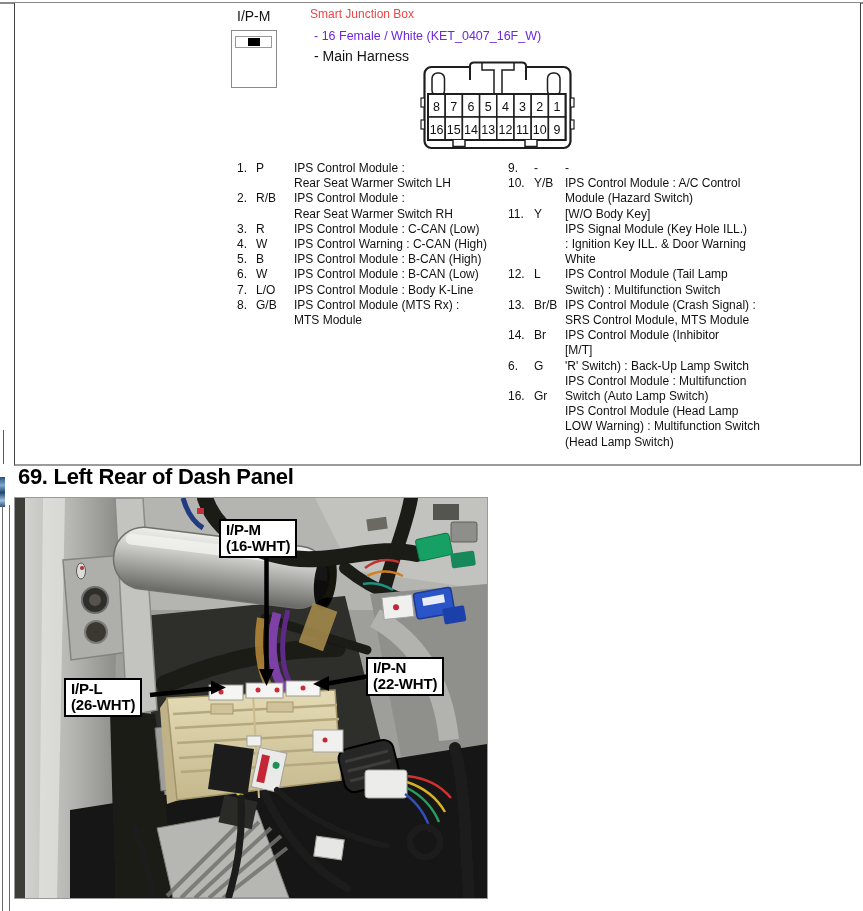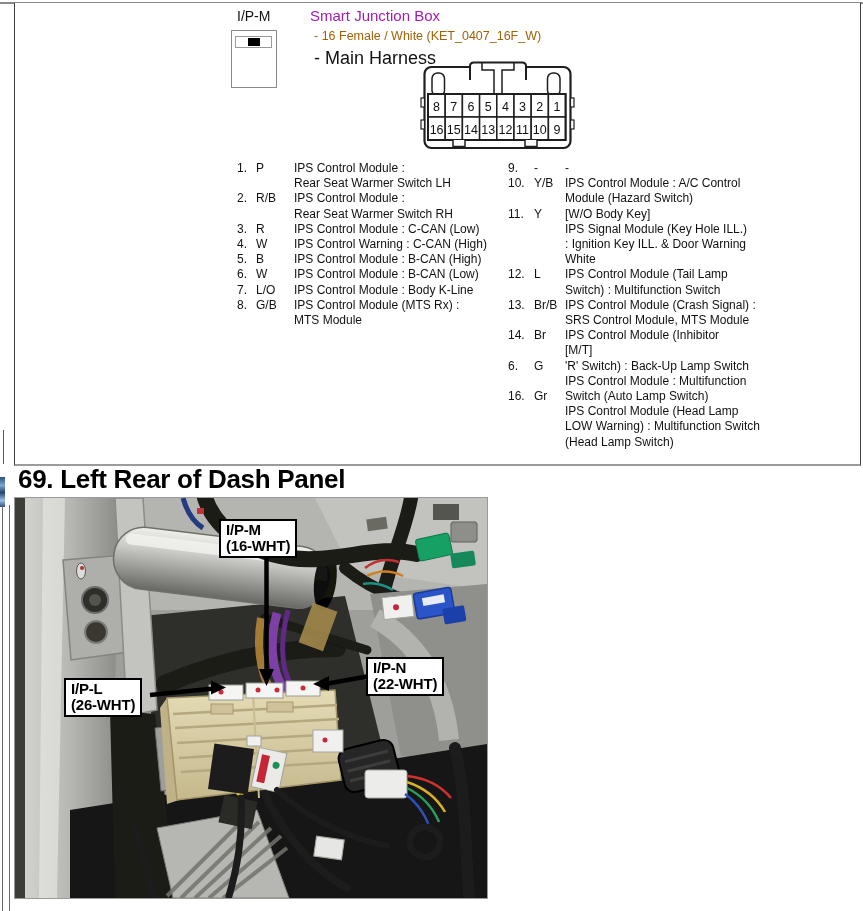--- a/index.html
+++ b/index.html
@@ -12,40 +12,40 @@
   .top-rule{position:absolute;left:0;top:2px;width:863px;height:2px;background:#8a8a8a;}
   .spec-panel{
     position:absolute;left:14px;top:3px;width:847px;height:463px;
     border-left:1px solid #3f3f3f;border-right:1px solid #3f3f3f;border-bottom:2px solid #9b9b9b;
     box-sizing:border-box;background:#fff;
   }
   .conn-code{position:absolute;left:222px;top:5px;font-size:14px;color:#111;}
   .conn-icon{position:absolute;left:216px;top:27px;width:44px;height:56px;border:1px solid #8a8a8a;background:#fff;}
   .conn-icon .bar{position:absolute;left:3px;top:5px;width:35px;height:10px;border:1px solid #9a9a9a;background:#fff;}
   .conn-icon .blk{position:absolute;left:12px;top:1px;width:12px;height:8px;background:#000;}
-  .conn-title{position:absolute;left:295px;top:4px;font-size:15px;color:#a21caf;}
-  .conn-sub1{position:absolute;left:299px;top:26px;font-size:12.5px;color:#a16207;}
-  .conn-sub2{position:absolute;left:299px;top:45px;font-size:18px;color:#111;}
+  .conn-title{position:absolute;left:295px;top:4px;font-size:12px;color:#ef4444;}
+  .conn-sub1{position:absolute;left:299px;top:26px;font-size:12.5px;color:#6d28d9;}
+  .conn-sub2{position:absolute;left:299px;top:45px;font-size:14px;color:#111;}
   .diagram-wrap{position:absolute;left:405px;top:55px;width:156px;height:95px;}
 
   .pins{position:absolute;font-size:12px;color:#111;}
   .pins-left{left:222px;top:158px;width:262px;}
   .pins-right{left:493px;top:158px;width:268px;}
   .pin-item{display:flex;align-items:flex-start;}
   .pin-num{flex:none;width:57px;display:flex;line-height:15.2px;white-space:nowrap;}
   .pins-left .num{min-width:15px;}
   .pins-right .num{min-width:22px;}
   .wire{margin-left:4px;}
   .pin-desc{flex:1;}
   .pin-line{line-height:15.2px;white-space:nowrap;}
 
   
   .section-heading{
     position:absolute;left:18px;top:464px;margin:0;
-    font-size:26px;font-weight:bold;color:#000;letter-spacing:-0.3px;
+    font-size:22px;font-weight:bold;color:#000;letter-spacing:-0.3px;
   }
 
   
   .photo{
     position:absolute;left:14px;top:497px;width:472px;height:400px;
     border:1px solid #9a9a9a;box-sizing:content-box;background:#8f8f8b;
   }
   .photo svg{position:absolute;left:0;top:0;}
   .photo-label{
     position:absolute;background:#ffffff;border:2px solid #000;

